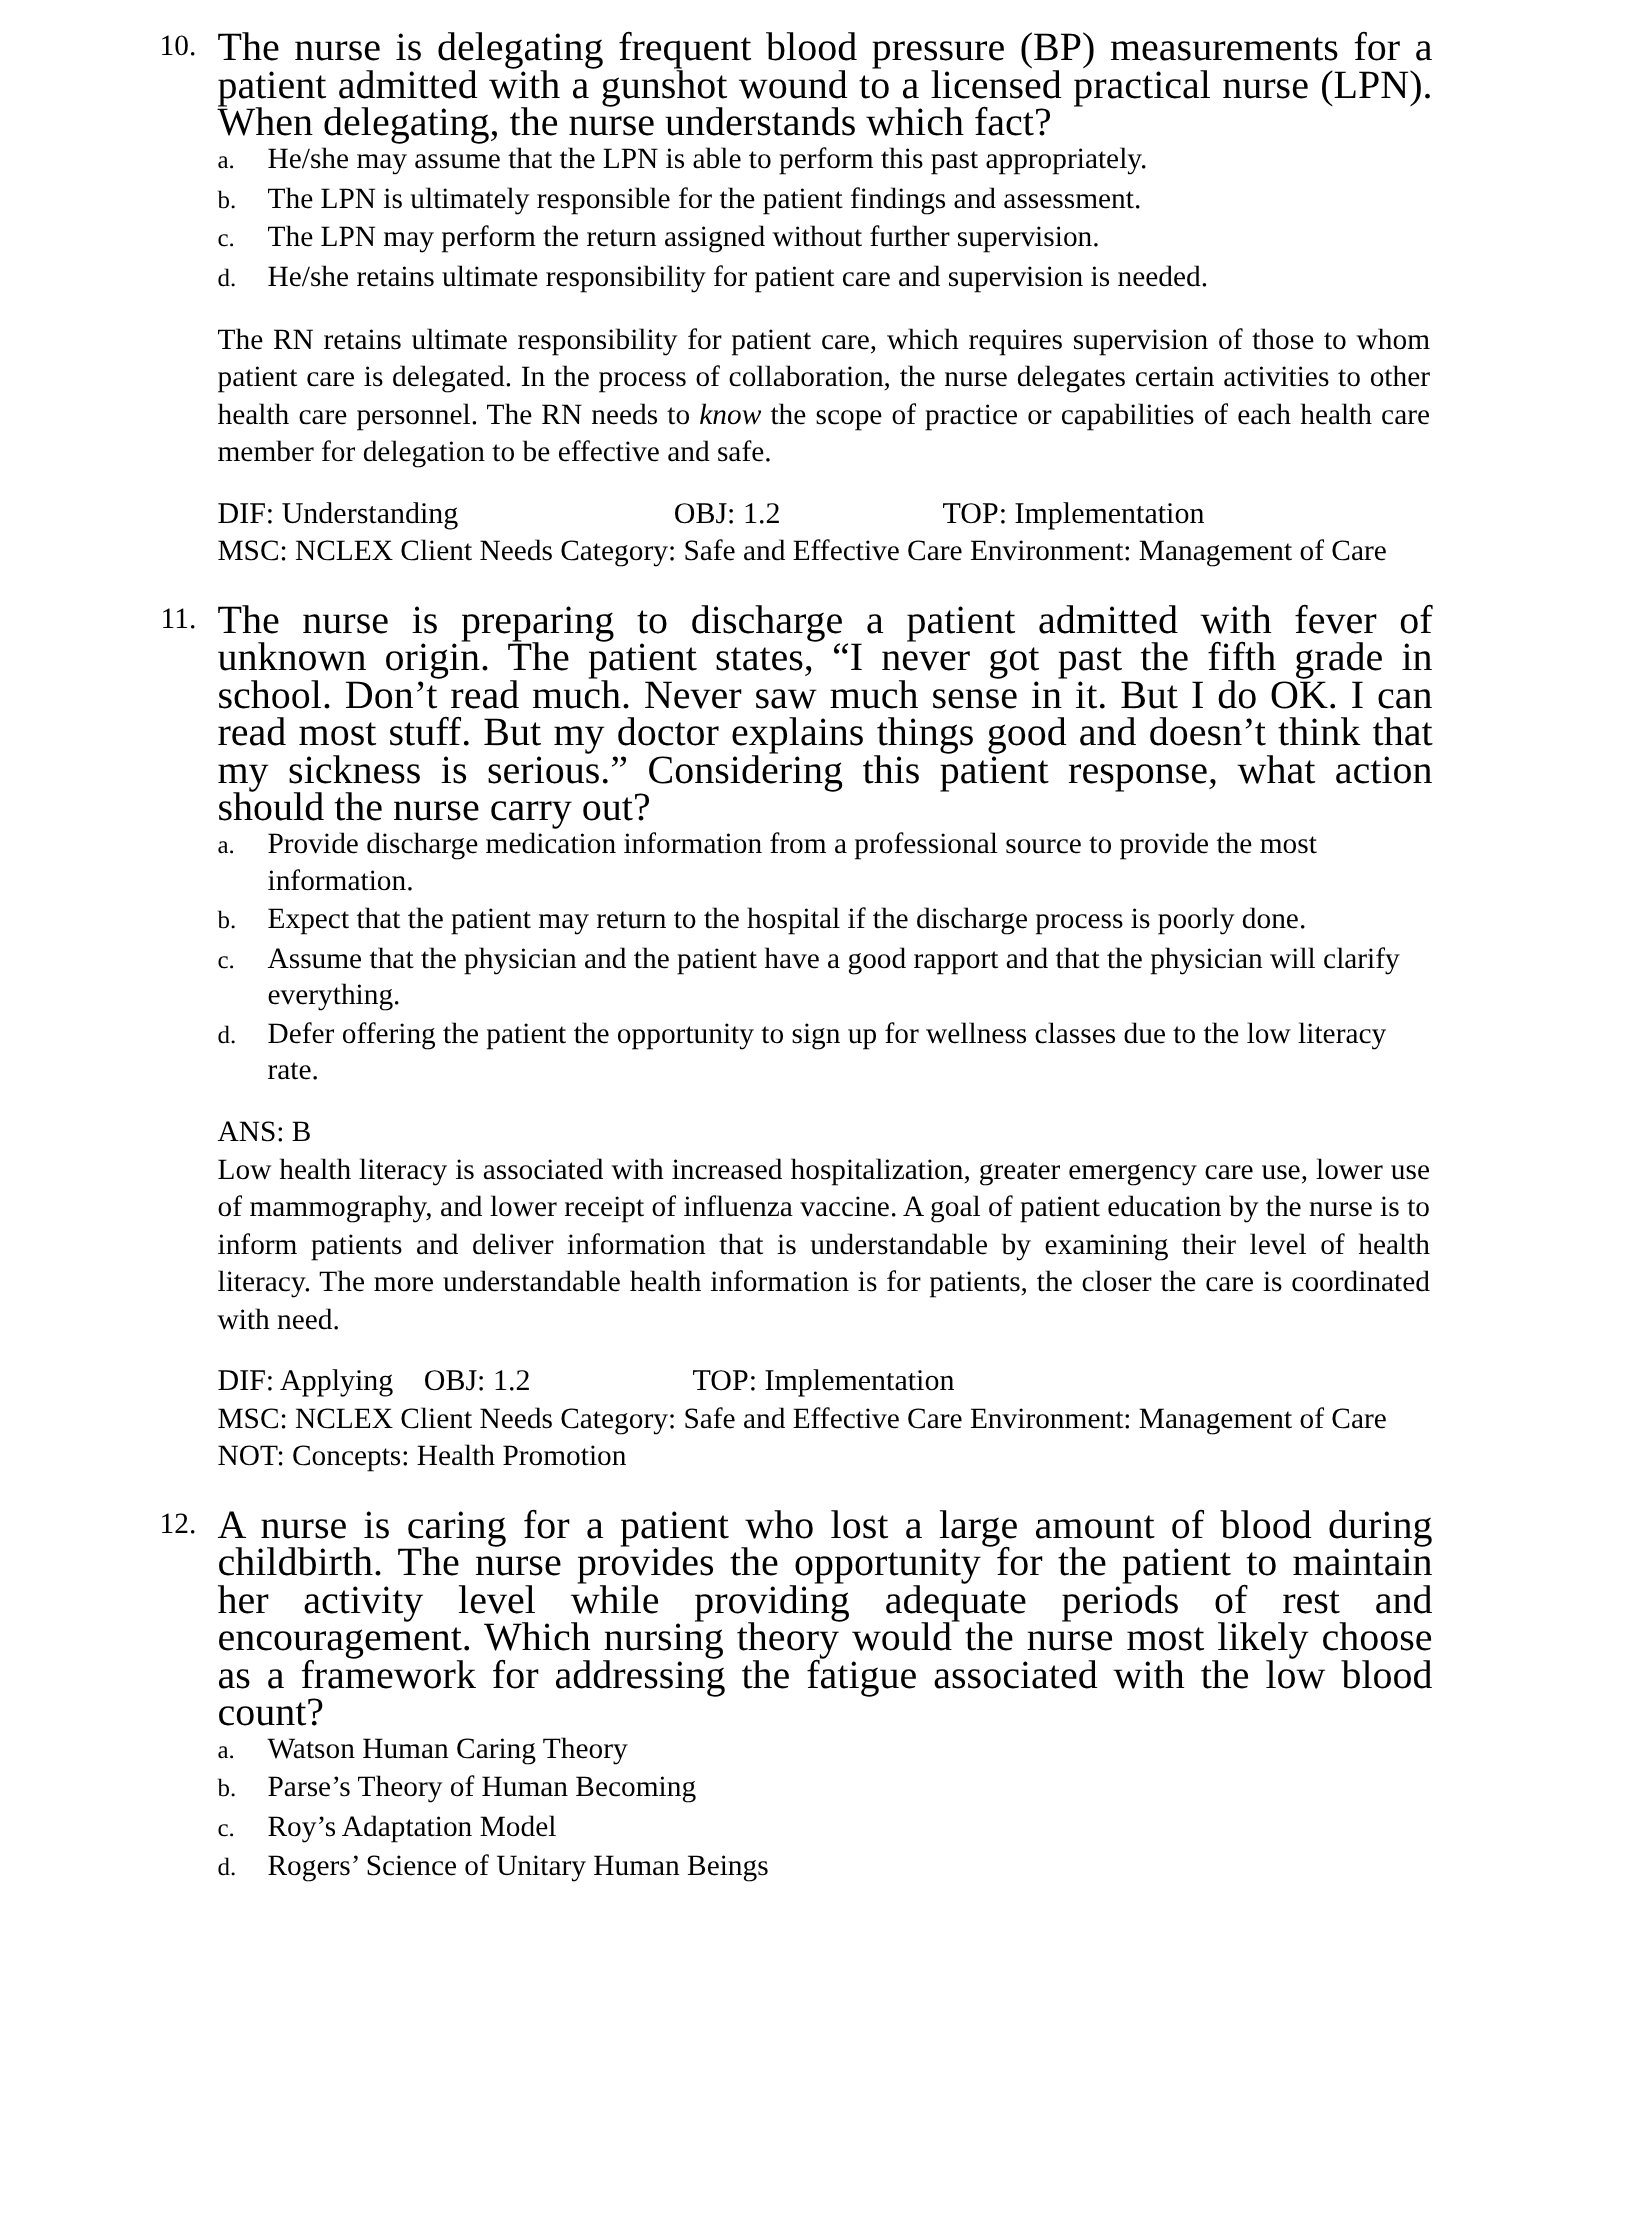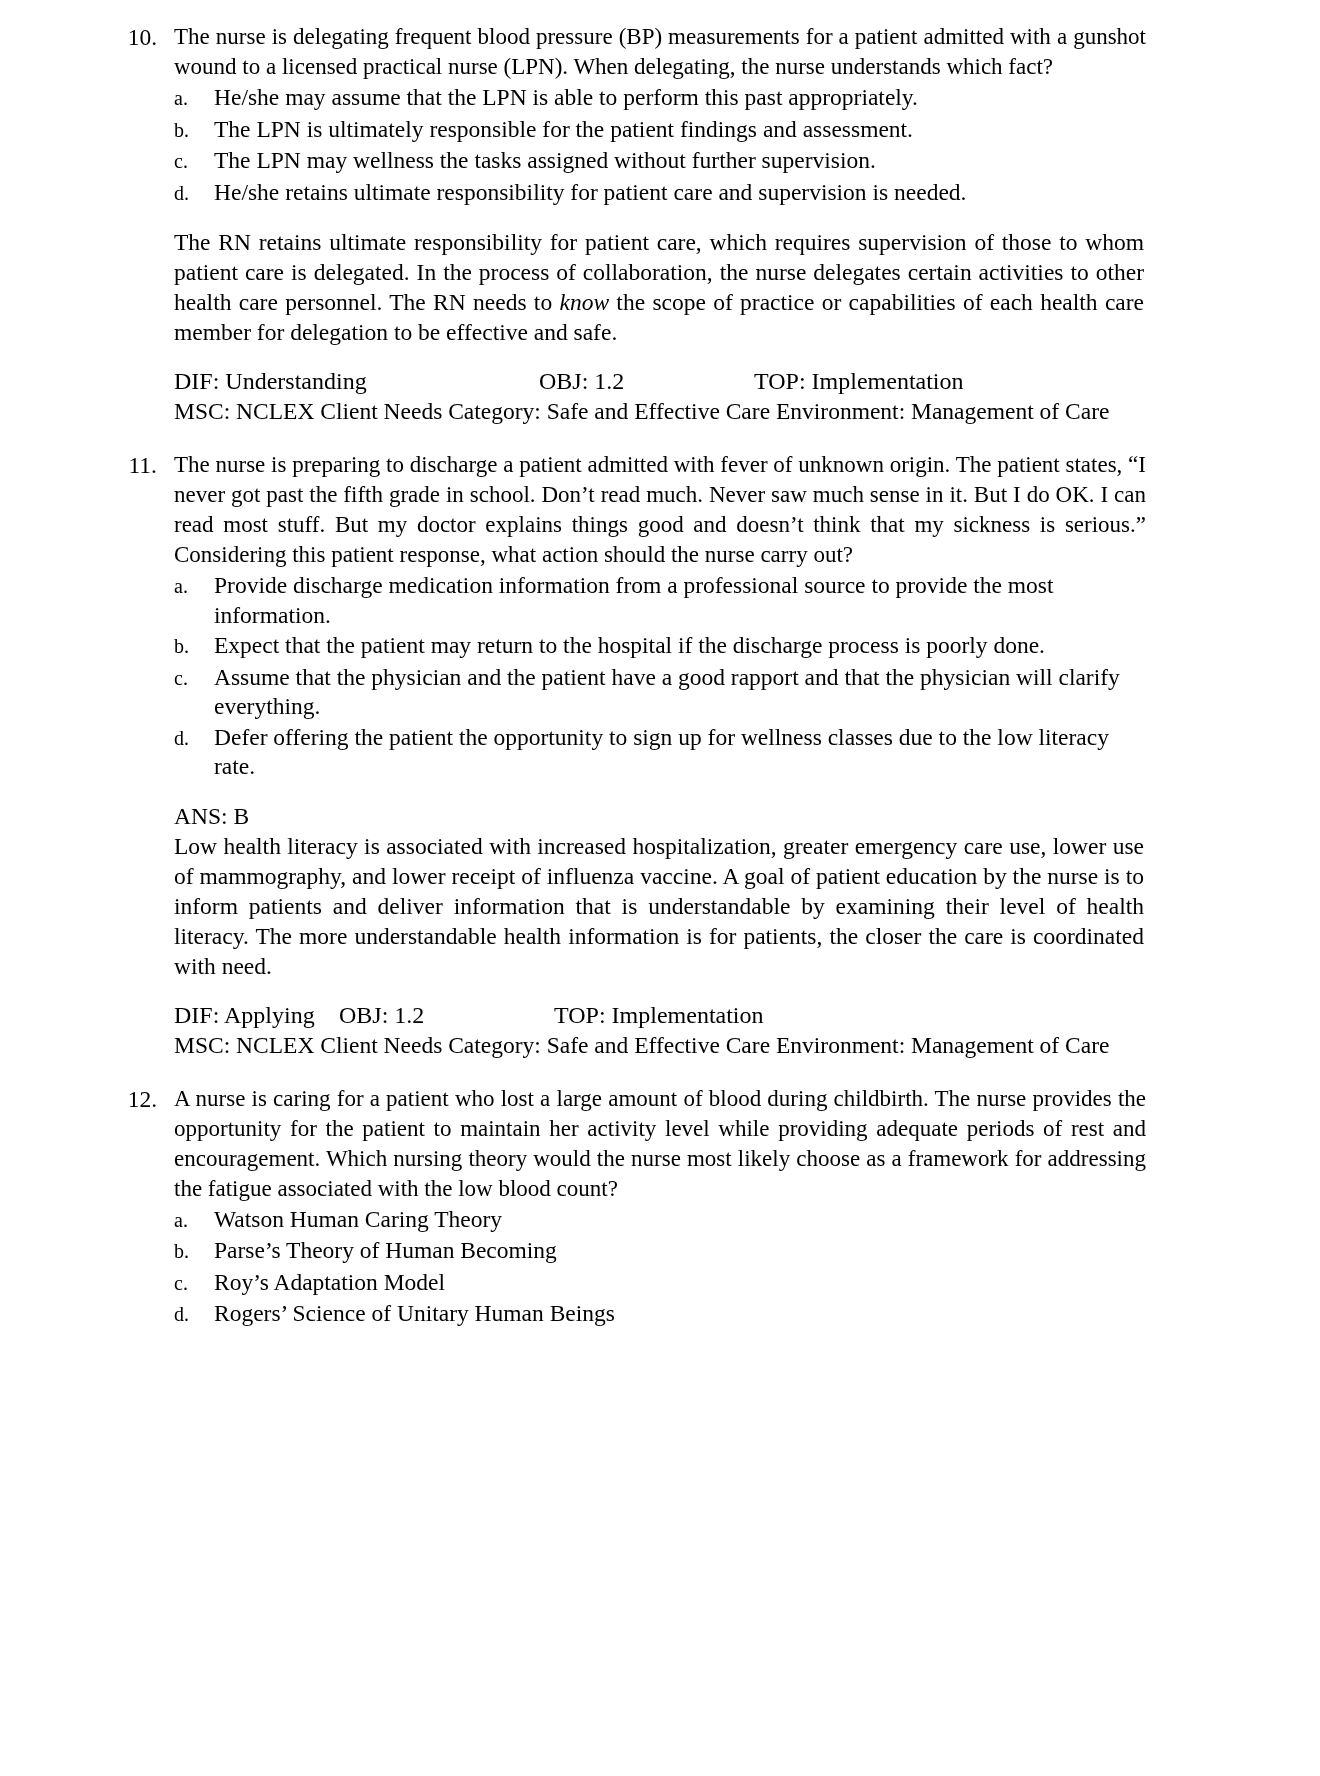--- a/index.html
+++ b/index.html
@@ -32,21 +32,21 @@
     width: 56px;
     flex: 0 0 56px;
     text-align: right;
     padding-right: 17px;
     box-sizing: border-box;
     font-size: 23.5px;
     line-height: 30px;
   }
   .q-stem {
     flex: 1 1 auto;
-    font-size: 23px;
+    font-size: 32px;
     line-height: 30px;
     text-align: justify;
     text-justify: inter-word;
     padding-right: 2px;
   }
   .choices {
     margin-top: 1px;
     padding-left: 56px;
   }
   .choice {
@@ -114,21 +114,21 @@
       <div class="choice">
         <div class="choice-letter">a.</div>
         <div class="choice-text">He/she may assume that the LPN is able to perform this past appropriately.</div>
       </div>
       <div class="choice">
         <div class="choice-letter">b.</div>
         <div class="choice-text">The LPN is ultimately responsible for the patient findings and assessment.</div>
       </div>
       <div class="choice">
         <div class="choice-letter">c.</div>
-        <div class="choice-text">The LPN may wellness the tasks assigned without further supervision.</div>
+        <div class="choice-text">The LPN may perform the return assigned without further supervision.</div>
       </div>
       <div class="choice">
         <div class="choice-letter">d.</div>
         <div class="choice-text">He/she retains ultimate responsibility for patient care and supervision is needed.</div>
       </div>
     </div>
     <div class="ans-block">
       <div class="rationale"><span>The RN retains ultimate responsibility for patient care, which requires supervision of those to whom patient care is delegated. In the process of collaboration, the nurse delegates certain activities to other health care personnel. The RN needs to </span><em>know</em><span> the scope of practice or capabilities of each health care member for delegation to be effective and safe.</span></div>
     </div>
     <div class="meta-block">
@@ -168,20 +168,21 @@
       <div class="ans-line">ANS: B</div>
       <div class="rationale"><span>Low health literacy is associated with increased hospitalization, greater emergency care use, lower use of mammography, and lower receipt of influenza vaccine. A goal of patient education by the nurse is to inform patients and deliver information that is understandable by examining their level of health literacy. The more understandable health information is for patients, the closer the care is coordinated with need.</span></div>
     </div>
     <div class="meta-block">
       <div class="meta-row">
         <div class="meta-dif" style="width:165px">DIF:   Applying</div>
         <div class="meta-obj" style="width:215px">OBJ:   1.2</div>
         <div class="meta-top">TOP:  Implementation</div>
       </div>
       <div class="meta-line">MSC: NCLEX Client Needs Category: Safe and Effective Care Environment: Management of Care</div>
+      <div class="meta-line">NOT: Concepts: Health Promotion</div>
     </div>
   </div>
 
   <div class="question-block">
     <div class="q-head">
       <div class="q-num">12.</div>
       <div class="q-stem">A nurse is caring for a patient who lost a large amount of blood during childbirth. The nurse provides the opportunity for the patient to maintain her activity level while providing adequate periods of rest and encouragement. Which nursing theory would the nurse most likely choose as a framework for addressing the fatigue associated with the low blood count?</div>
     </div>
     <div class="choices">
       <div class="choice">

